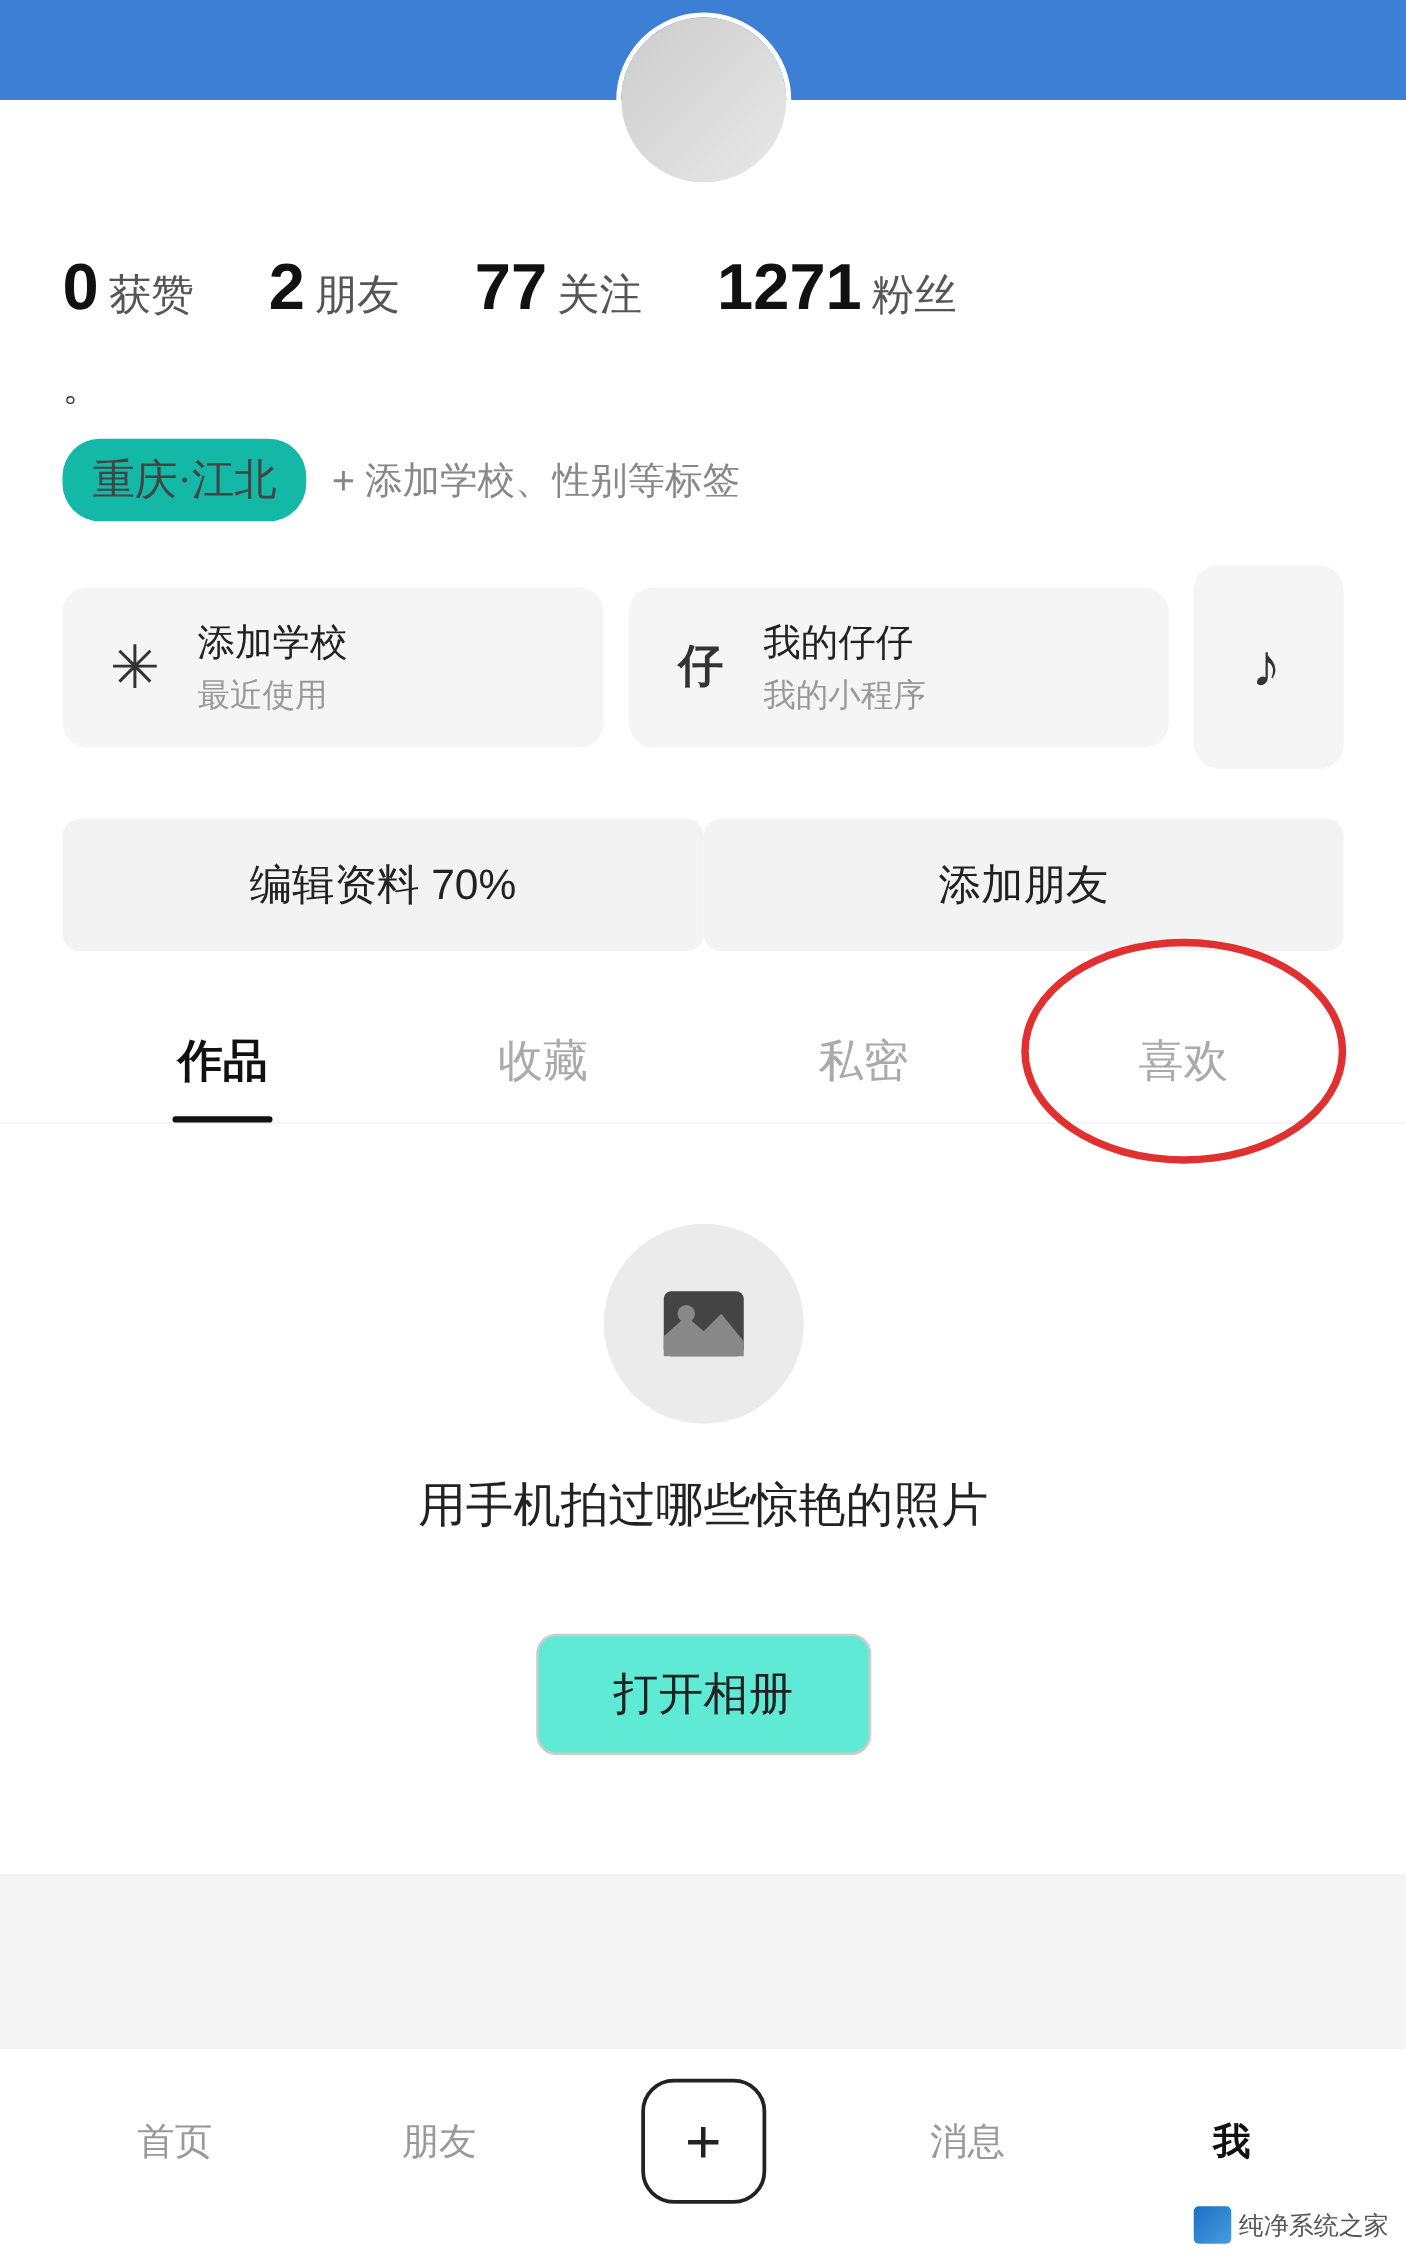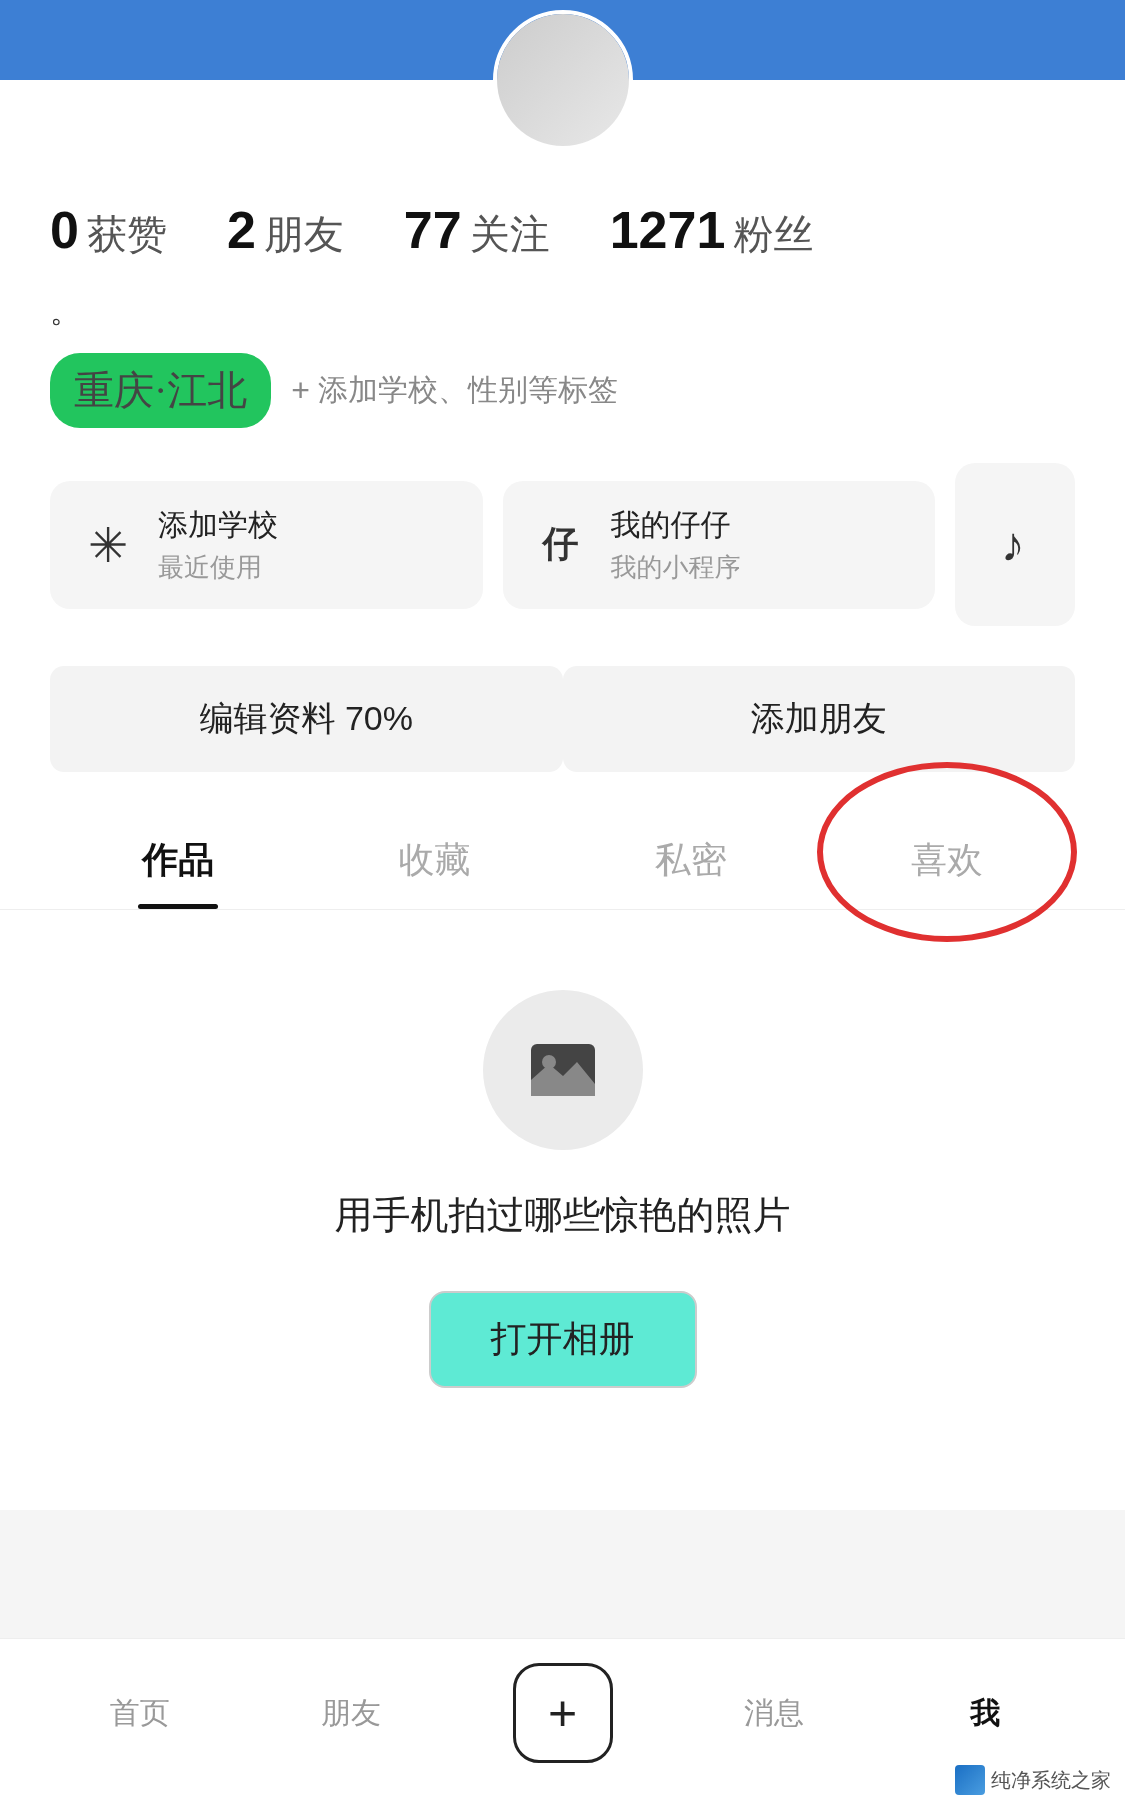--- a/index.html
+++ b/index.html
@@ -68,44 +68,44 @@
       align-items: baseline;
       gap: 8px;
       margin-right: 60px;
     }
     .stat-number {
       font-size: 52px;
       font-weight: 700;
       color: #111;
     }
     .stat-label {
-      font-size: 40px;
+      font-size: 34px;
       color: #555;
       font-weight: 400;
     }
 
     
     .dot-line {
       padding: 10px 50px 5px 50px;
       font-size: 30px;
       color: #333;
     }
 
     
     .tags-row {
       display: flex;
       align-items: center;
       padding: 15px 50px;
       gap: 20px;
     }
     .tag-location {
-      background: #22c55e;
+      background: #14b8a6;
       border-radius: 30px;
       padding: 10px 24px;
-      font-size: 40px;
+      font-size: 34px;
       color: #444;
       font-family: Liberation Serif, serif;
     }
     .tag-add {
       display: flex;
       align-items: center;
       gap: 8px;
       color: #888;
       font-size: 30px;
     }
@@ -265,21 +265,21 @@
     .image-icon {
       width: 80px;
       height: 80px;
     }
 
     .empty-text {
       font-size: 38px;
       color: #222;
       font-weight: 500;
       text-align: center;
-      margin-bottom: 50px;
+      margin-bottom: 77px;
     }
 
     .open-album-btn {
       border: 2px solid #ccc;
       border-radius: 16px;
       padding: 22px 60px;
       font-size: 36px;
       color: #222;
       background: #5eead4;
       cursor: pointer;

